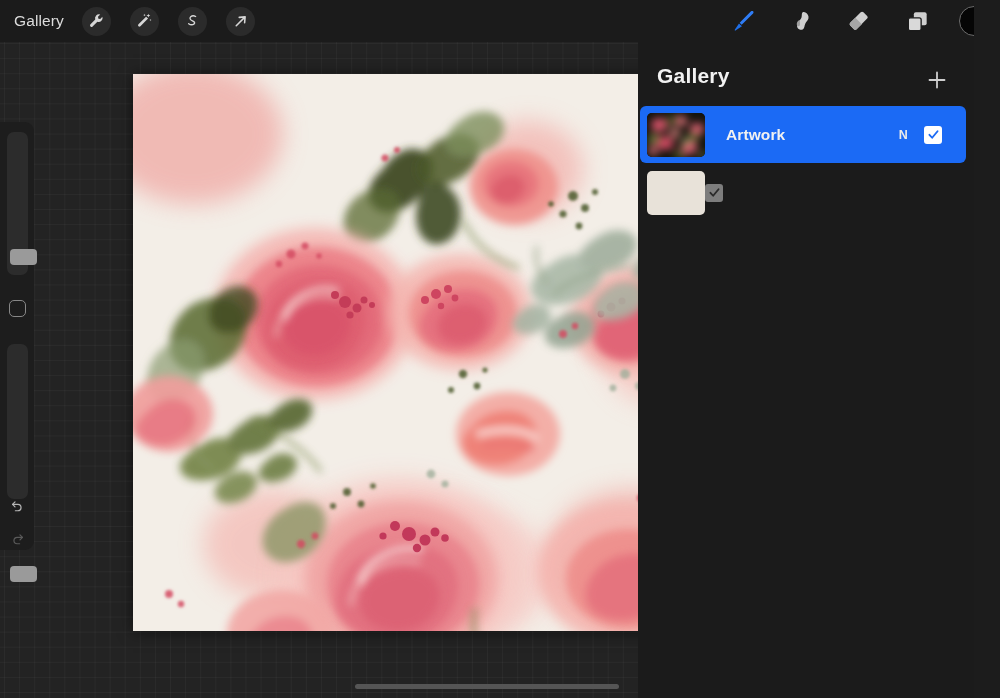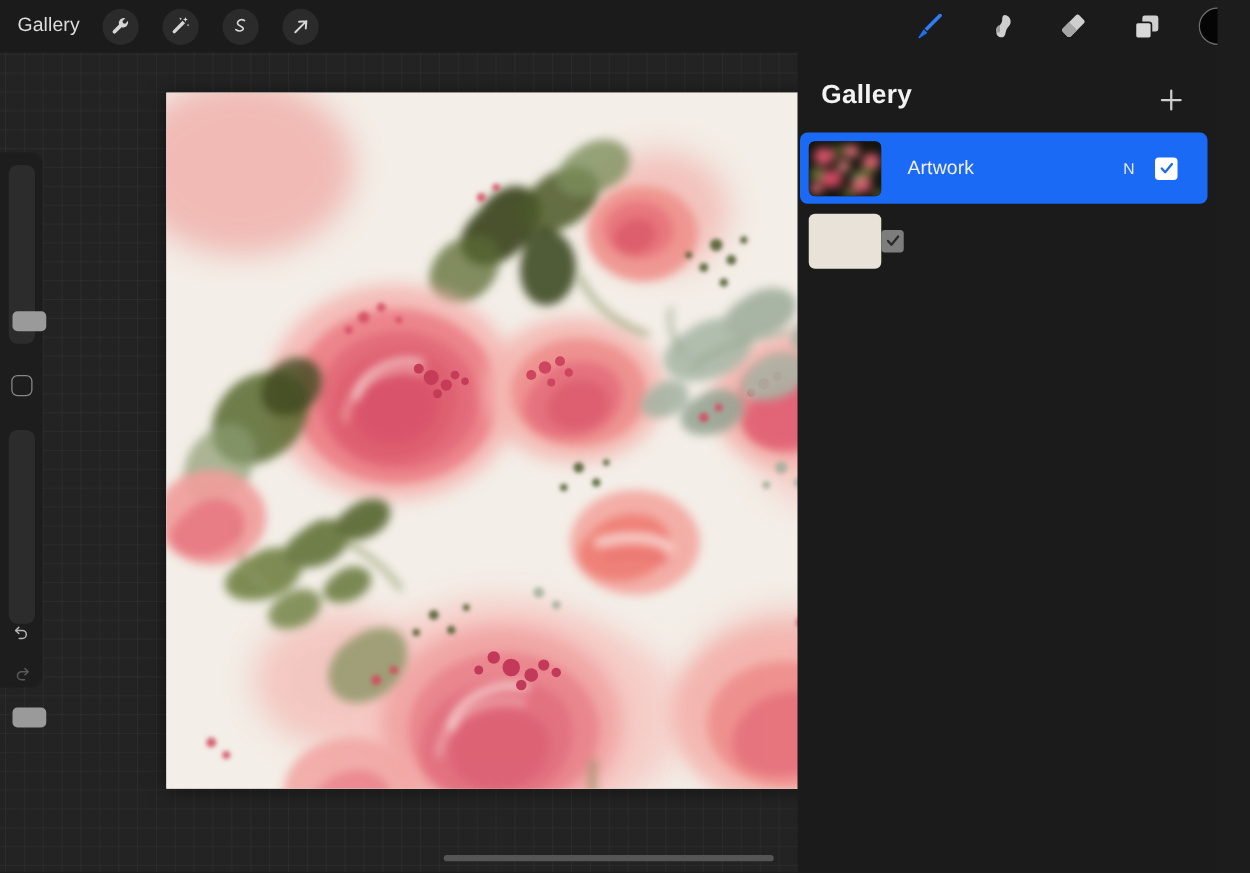--- a/index.html
+++ b/index.html
@@ -192,20 +192,21 @@
     width: 28px; height: 28px;
     display: flex;
     align-items: center;
     justify-content: center;
     cursor: pointer;
   }
   .layers-list {
     position: absolute;
     left: 2px; top: 64px;
     right: 8px;
+    font-weight: bold;
   }
   .layer-row {
     position: relative;
     height: 57px;
     display: flex;
     align-items: center;
     border-radius: 6px;
     cursor: pointer;
     margin-bottom: 1px;
   }

